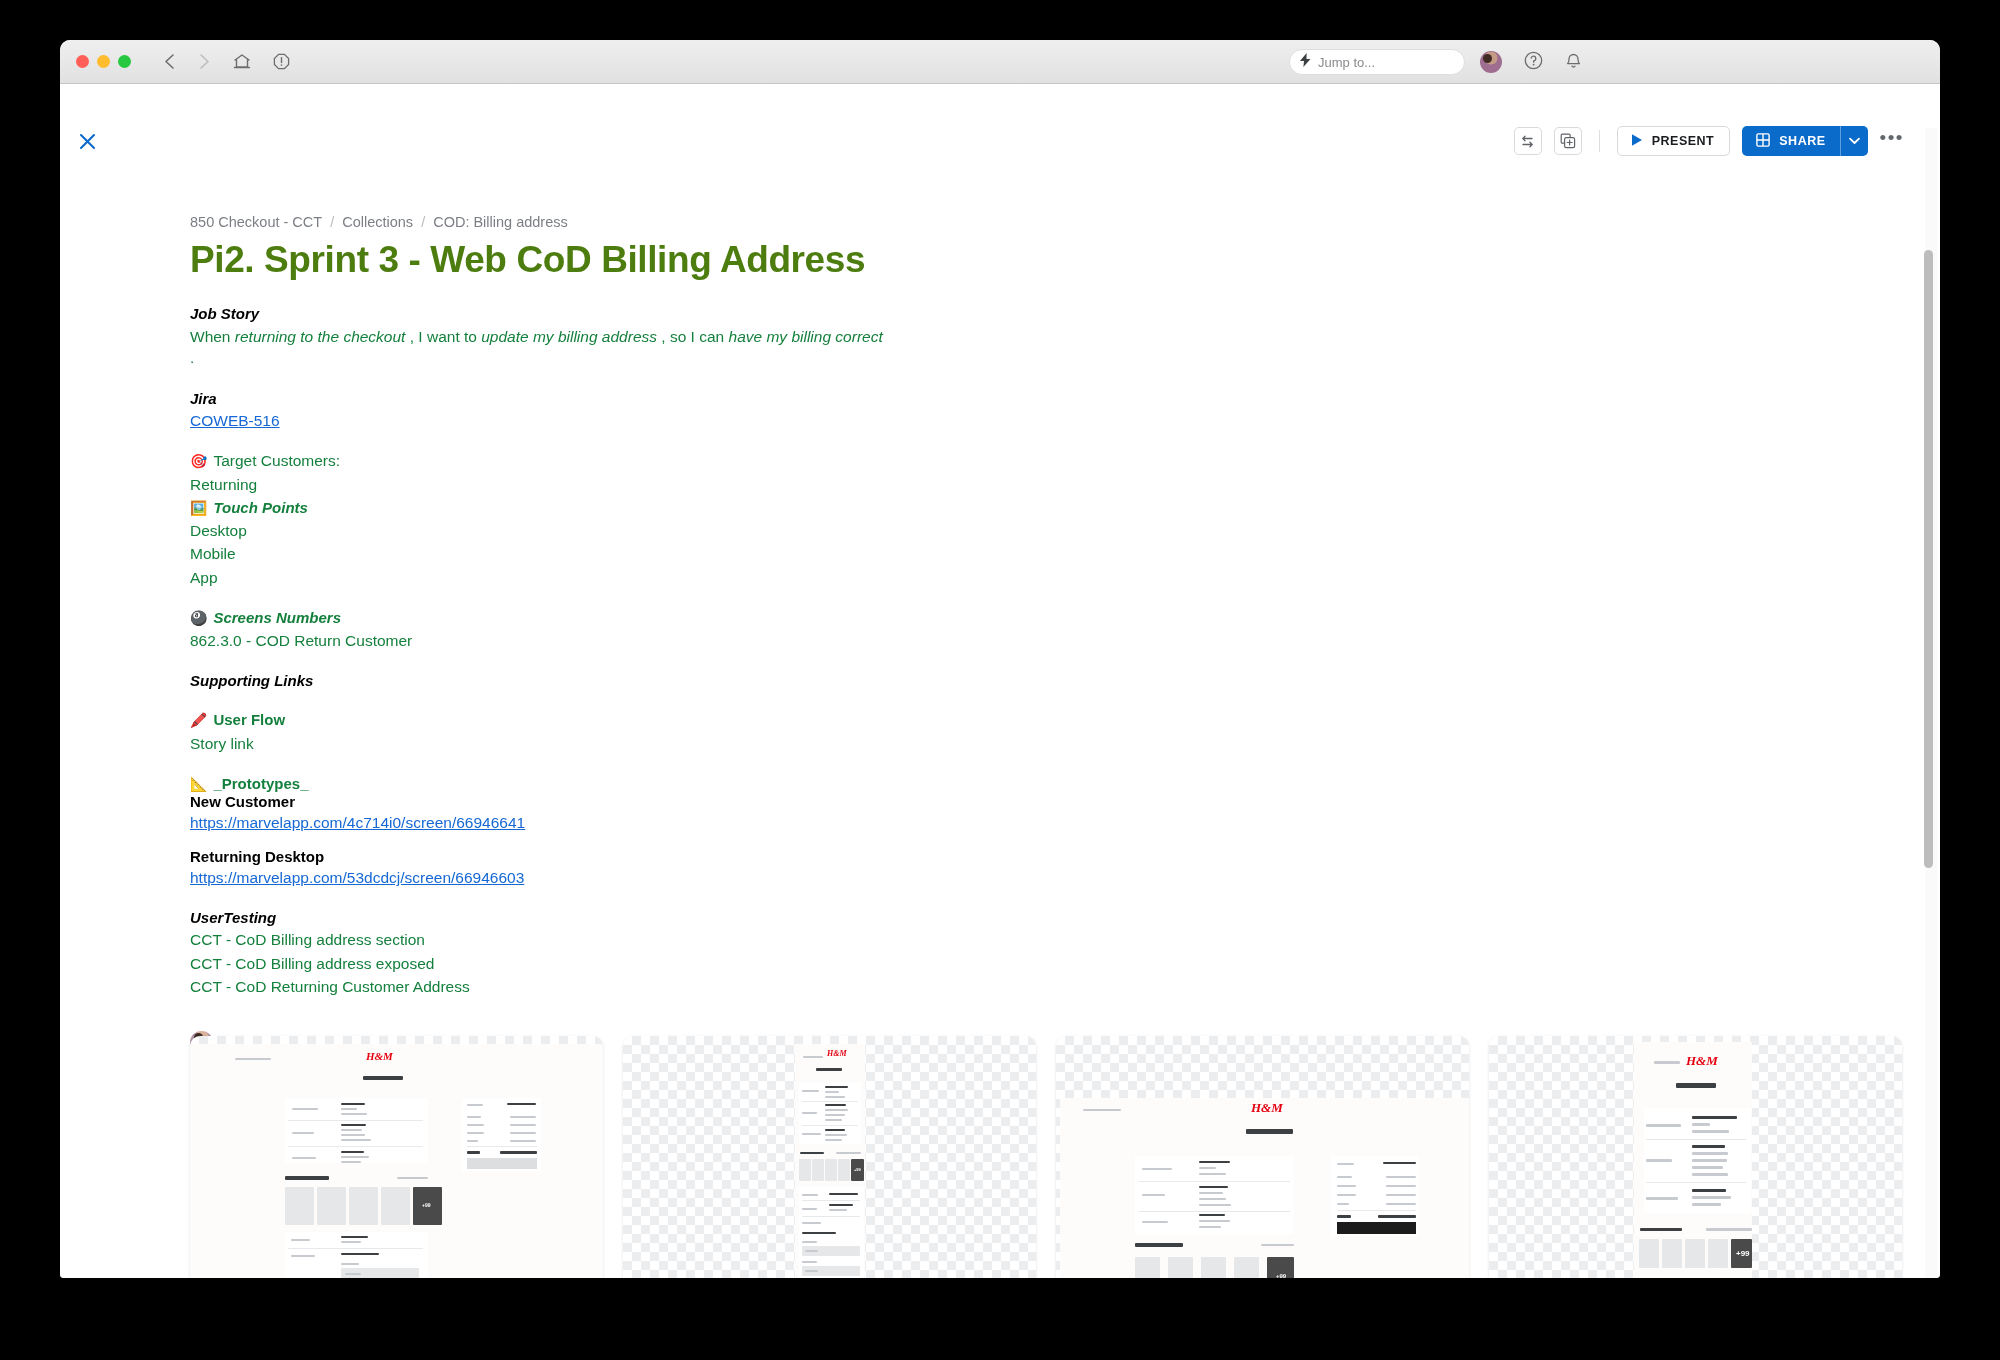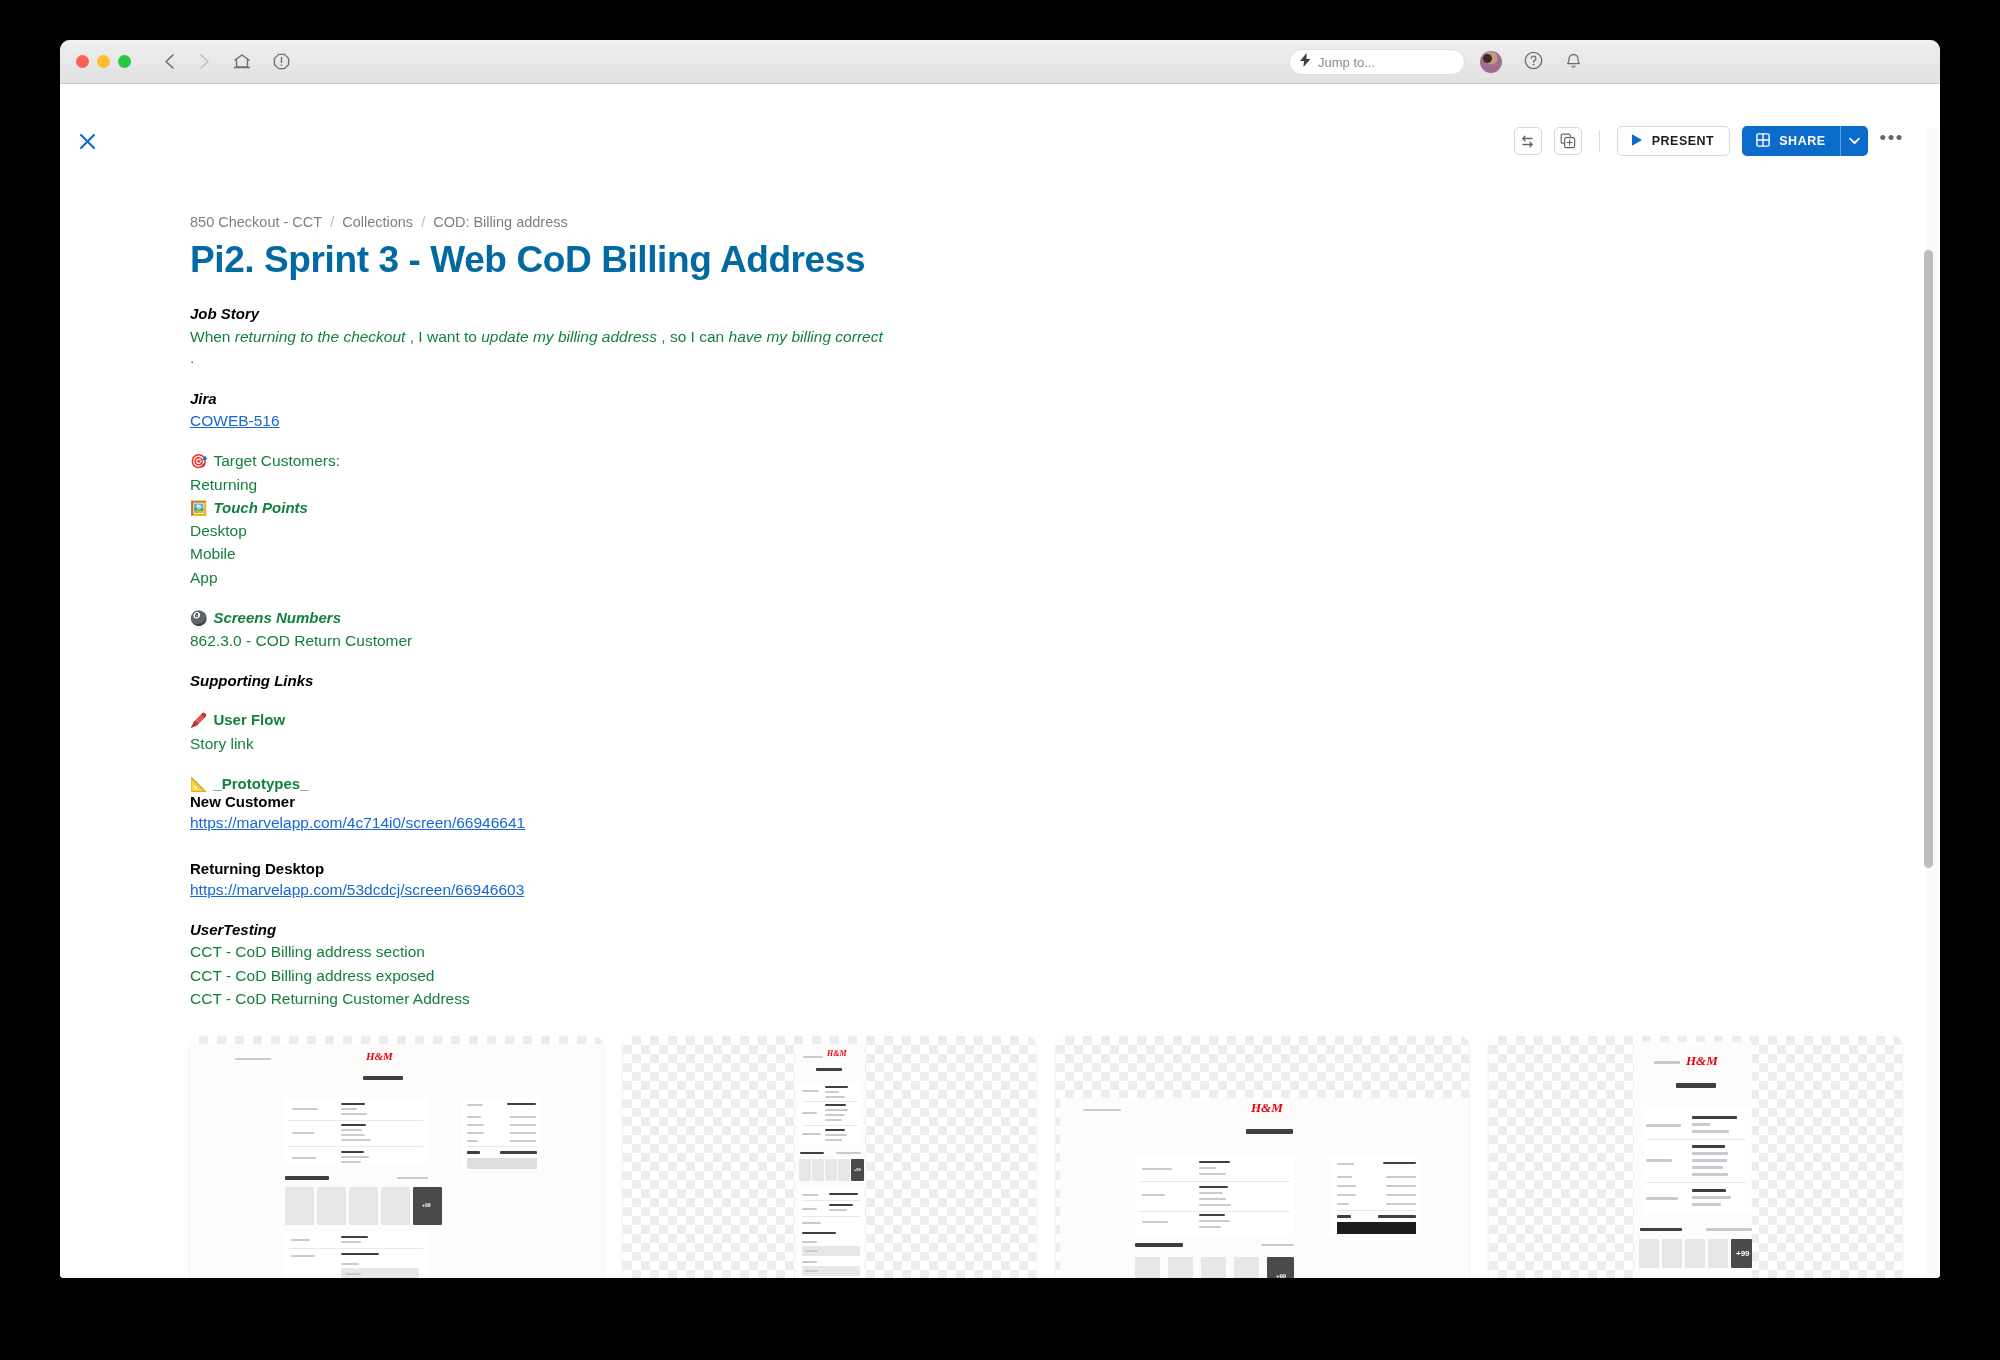--- a/index.html
+++ b/index.html
@@ -99,21 +99,21 @@
               padding-bottom: 7px; }
 
   
   #doc { position: absolute; left: 130px; top: 130px; right: 60px; }
 
   #breadcrumb { font-size: 14.5px; color: #7b7f85; display: flex; gap: 8px; }
   #breadcrumb .sep { color: #b9bcc0; }
 
   #page-title {
     margin-top: 9px;
-    font-size: 37px; font-weight: 700; color: #0369a1; letter-spacing: -.4px;
+    font-size: 37px; font-weight: 700; color: #4d7c0f; letter-spacing: -.4px;
   }
 
   .blk { color: #15803d; font-size: 15.5px; line-height: 1.18; }
   .h-it { font-weight: 700; font-style: italic; font-size: 15px; }
   .h-bd { font-weight: 700; font-size: 15px; }
   .gap-lg { margin-top: 22px; }
   .gap-sm { margin-top: 5px; }
   .emj { font-size: 14px; margin-right: 6px; }
   a.lnk { color: #1668d4; text-decoration: underline; font-size: 15.5px; }
 
@@ -326,21 +326,21 @@
 
       <div class="gap-lg">
         <div class="blk"><span class="emj">🖍️</span><span class="h-bd">User Flow</span></div>
         <div class="blk gap-sm">Story link</div>
       </div>
 
       <div class="gap-lg">
         <div class="blk"><span class="emj">📐</span><span class="h-bd">_Prototypes_</span></div>
         <div class="h-bd" style="">New Customer</div>
         <a class="lnk" style="display:inline-block;margin-top:4px">https://marvelapp.com/4c714i0/screen/66946641</a>
-        <div class="h-bd" style="margin-top:28px">Returning Desktop</div>
+        <div class="h-bd" style="margin-top:16px">Returning Desktop</div>
         <a class="lnk" style="display:inline-block;margin-top:4px">https://marvelapp.com/53dcdcj/screen/66946603</a>
       </div>
 
       <div class="gap-lg">
         <div class="h-it">UserTesting</div>
         <div class="blk gap-sm">CCT - CoD Billing address section</div>
         <div class="blk gap-sm">CCT - CoD Billing address exposed</div>
         <div class="blk gap-sm">CCT - CoD Returning Customer Address</div>
       </div>
 

